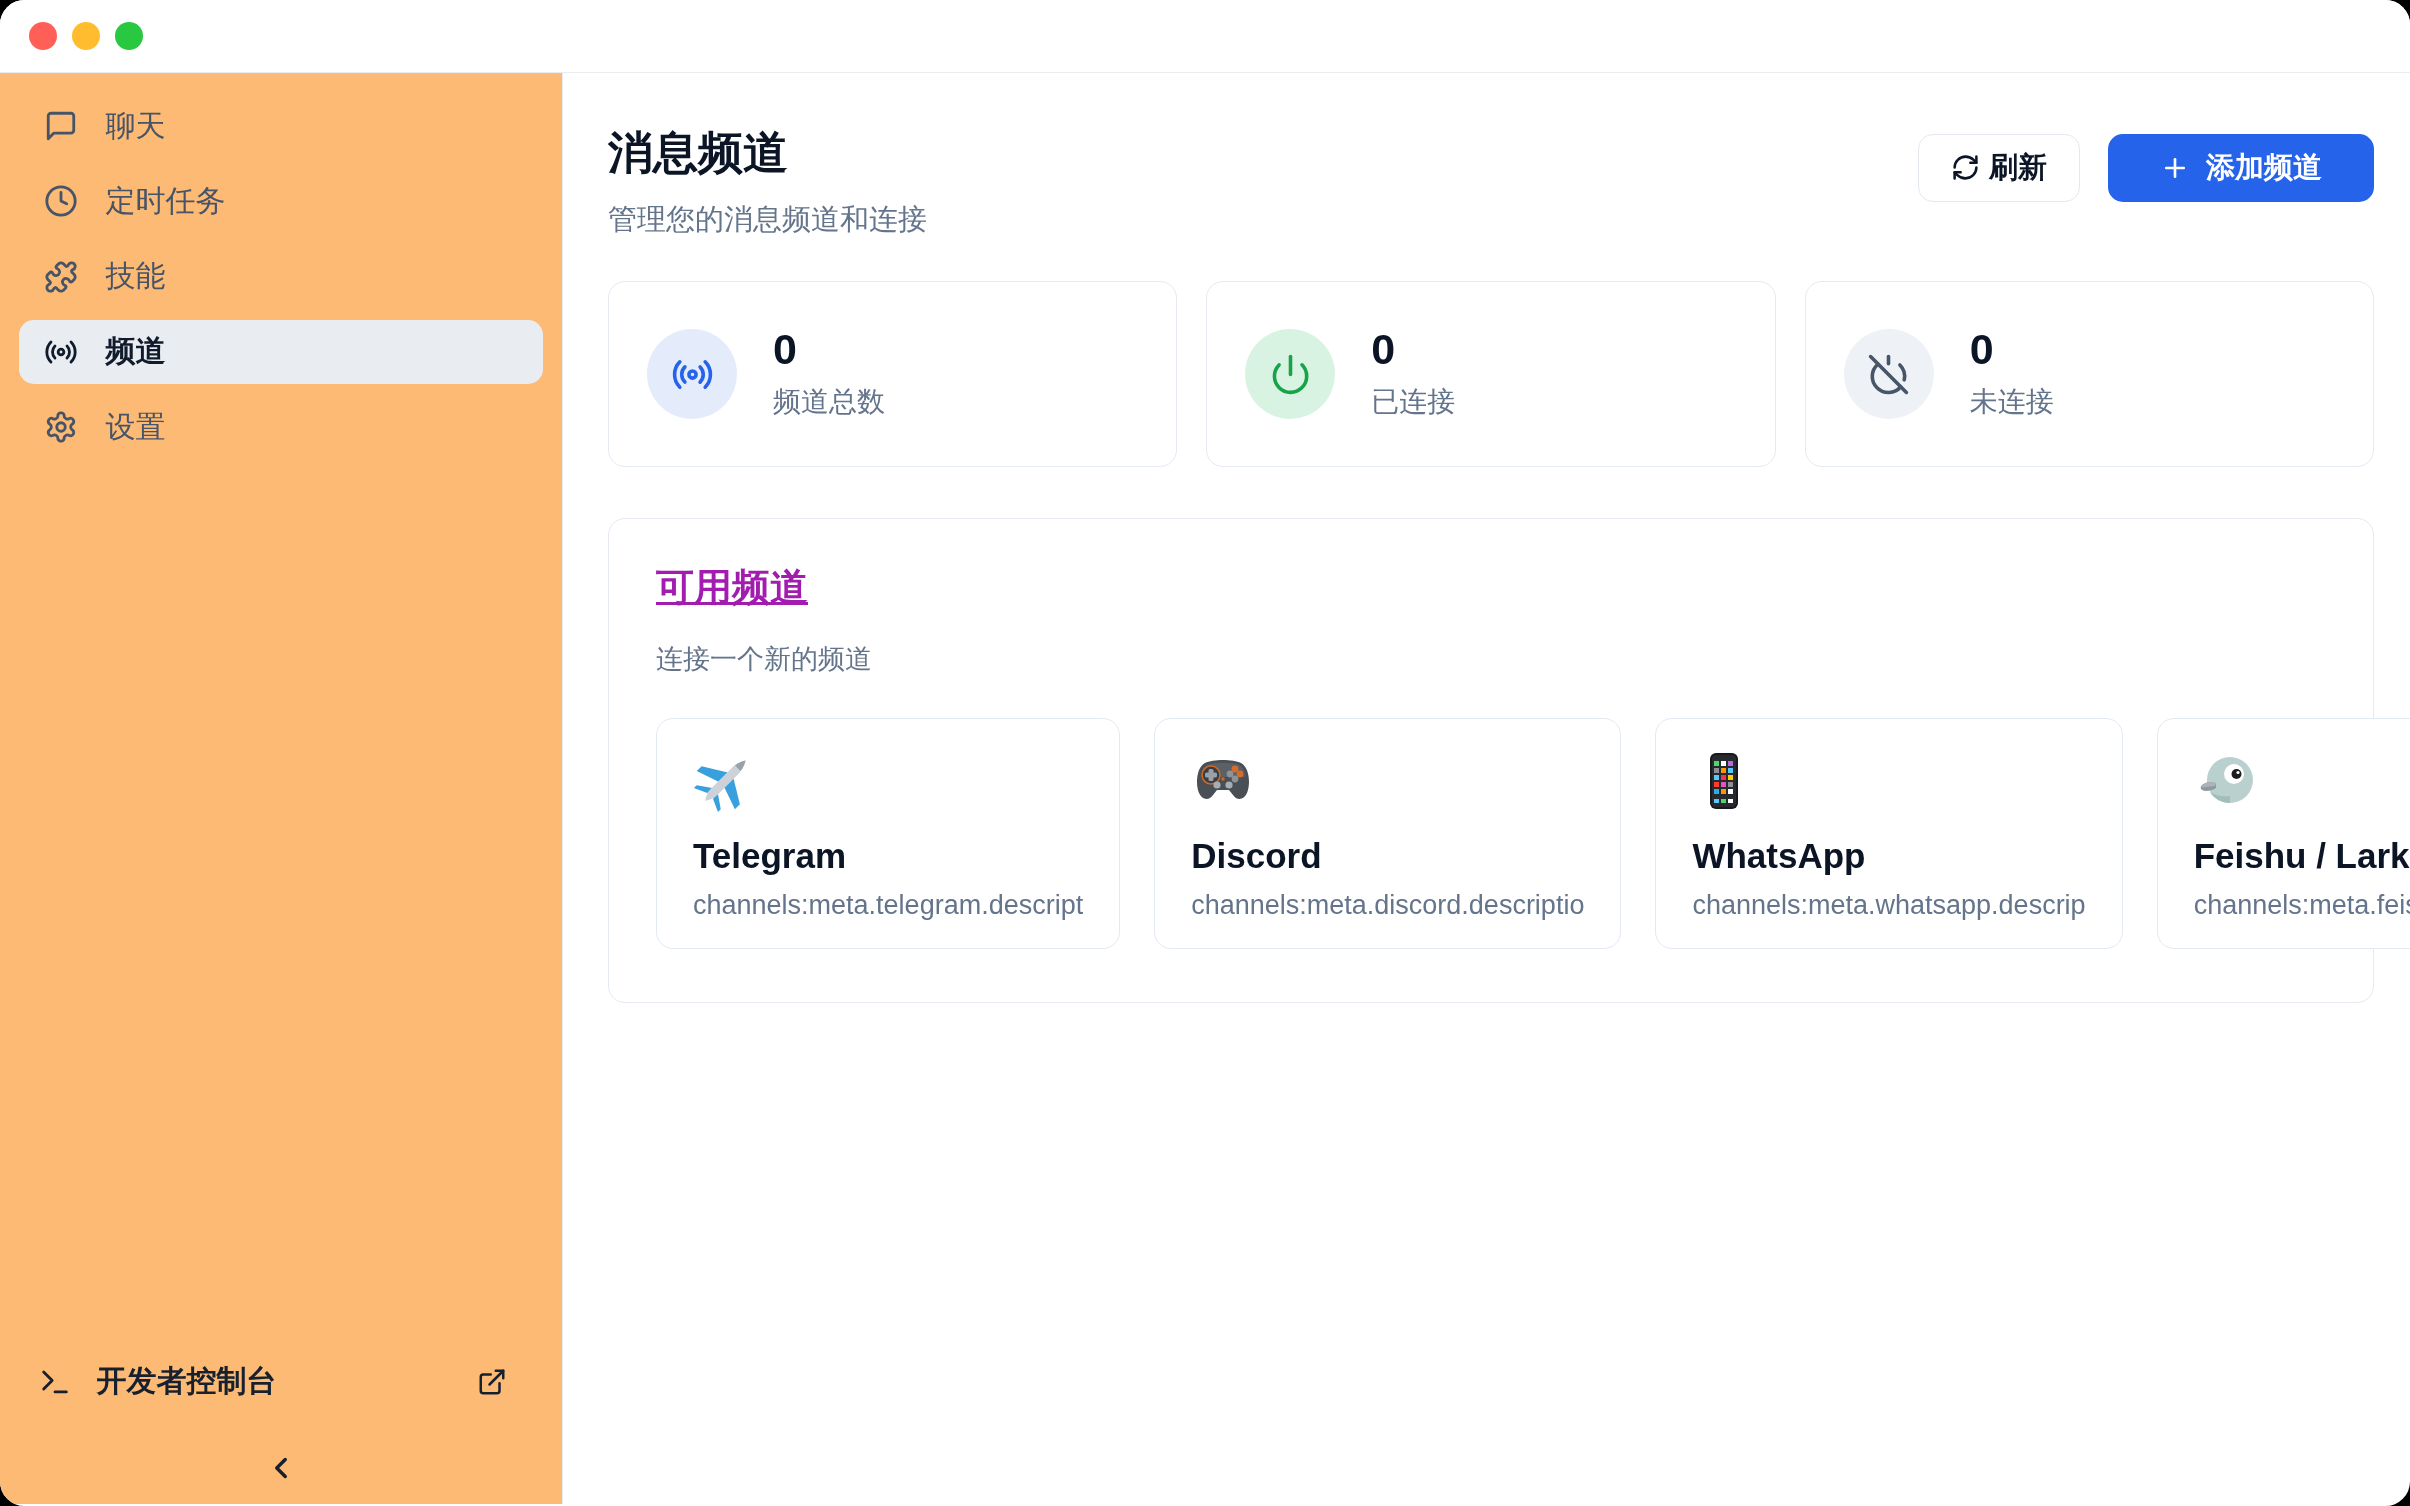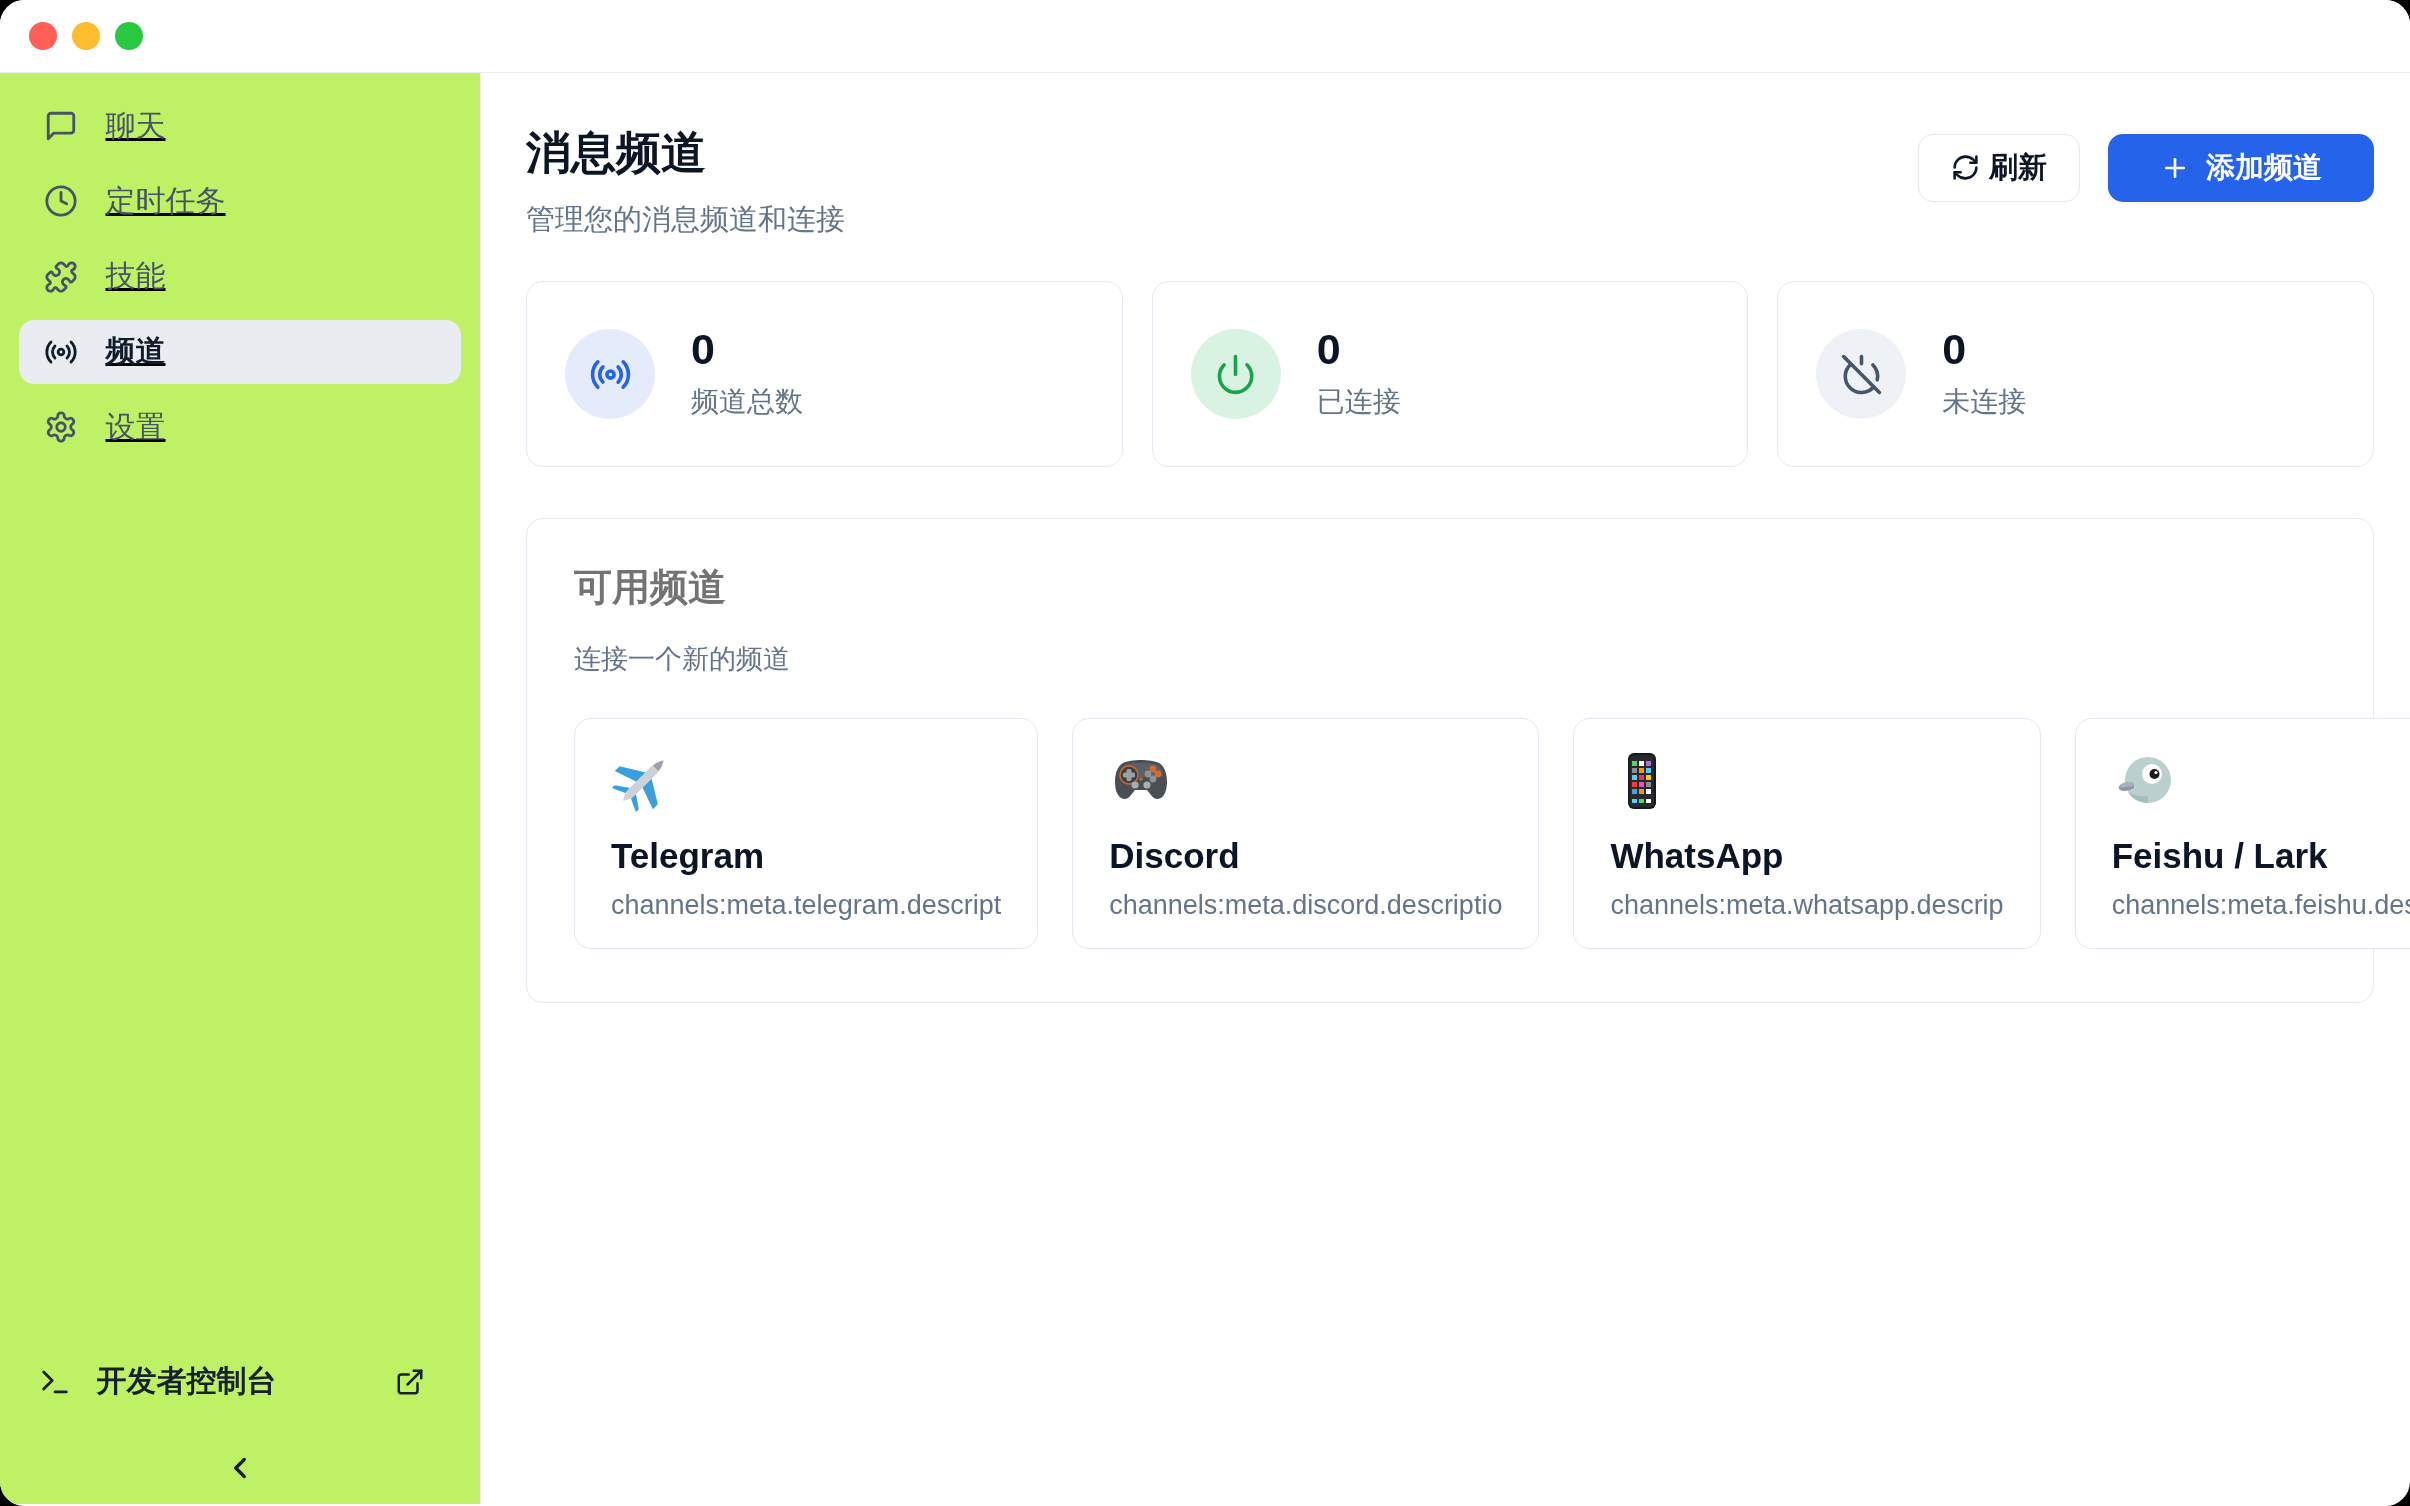--- a/index.html
+++ b/index.html
@@ -8,22 +8,22 @@
   .window{position:absolute;inset:0;background:#fff;border-radius:24.5px;overflow:hidden;}
 
   
   .titlebar{height:73px;display:flex;align-items:center;padding-left:29px;gap:15px;
     border-bottom:1.9px solid #e9ecf1;background:#fff;}
   .dot{width:28px;height:28px;border-radius:50%;}
   .dot.red{background:#ff5f57;}.dot.yellow{background:#febc2e;}.dot.green{background:#28c840;}
 
   
   .app{display:flex;height:1431px;}
-  .sidebar{width:481px;border-right:1.9px solid #e9ecf1;position:relative;
-    padding:21px 19px;flex-shrink:0;background:#bef264;text-decoration:underline;}
+  .sidebar{width:563px;border-right:1.9px solid #e9ecf1;position:relative;
+    padding:21px 19px;flex-shrink:0;background:#fdba74;}
   .main{flex:1;padding:53px 36px 0 45px;overflow:hidden;}
 
   
   .nav-item{display:flex;align-items:center;gap:28px;height:64px;padding:0 24.5px;
     border-radius:15px;margin-bottom:11.3px;color:#475467;font-size:30px;font-weight:500;cursor:default;}
   .nav-item svg{width:34px;height:34px;flex-shrink:0;}
   .nav-item.active{background:#e9edf2;color:#101b2c;font-weight:600;}
   .nav-item.subtle{background:#f5f7fa;color:#2c3647;}
   .dev-console{position:absolute;left:38px;right:55px;bottom:102px;display:flex;
     align-items:center;gap:24.5px;font-size:30px;font-weight:600;color:#16202e;}
@@ -53,21 +53,21 @@
   .stat-icon svg{width:43px;height:43px;}
   .stat-icon.blue{background:#e4ebfb;color:#2563eb;}
   .stat-icon.green{background:#d9f3e2;color:#17a34a;}
   .stat-icon.gray{background:#eef1f6;color:#475569;}
   .stat-value{font-size:43px;font-weight:700;color:#0b1526;line-height:1.05;}
   .stat-label{font-size:28px;color:#64748b;margin-top:10.4px;}
 
   
   .panel{margin-top:51px;border:1.9px solid #e5e9f1;border-radius:17px;
     padding:43px 47px 53px;background:#fff;}
-  .panel-title{font-size:38px;font-weight:700;color:#737373;margin:0;}
+  .panel-title{font-size:38px;font-weight:700;color:#a21caf;margin:0;text-decoration:underline;}
   .panel-subtitle{font-size:27px;color:#64748b;margin-top:28px;}
   .channels-grid{margin-top:41px;display:grid;grid-template-columns:repeat(4,1fr);gap:34px;}
   .channel-card{border:1.9px solid #e3e9f2;border-radius:17px;height:231px;
     padding:30px 36px;position:relative;background:#fff;cursor:pointer;}
   .channel-emoji{width:64px;height:64px;display:block;}
   .channel-name{margin-top:22.6px;font-size:35px;font-weight:600;color:#0b1526;}
   .channel-desc{margin-top:14px;font-size:27px;color:#64748b;white-space:nowrap;
     overflow:hidden;}
 </style>
 </head>

